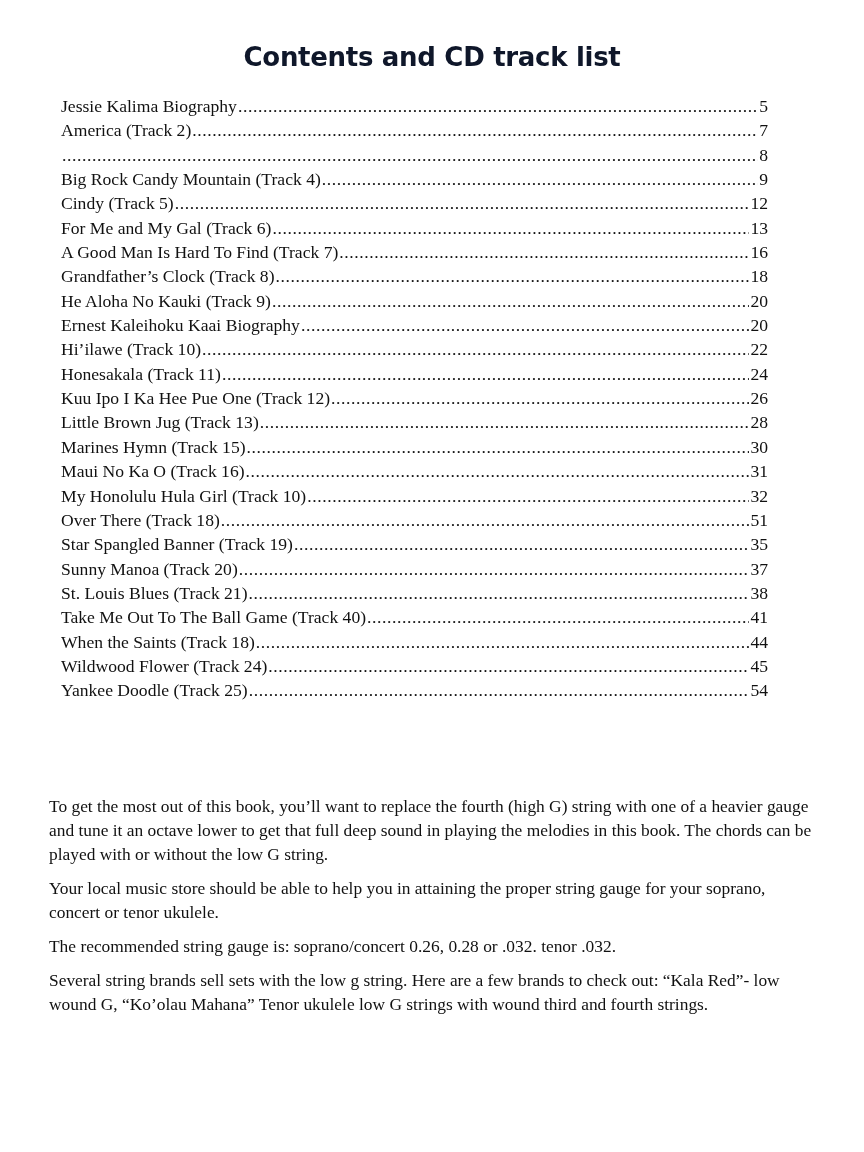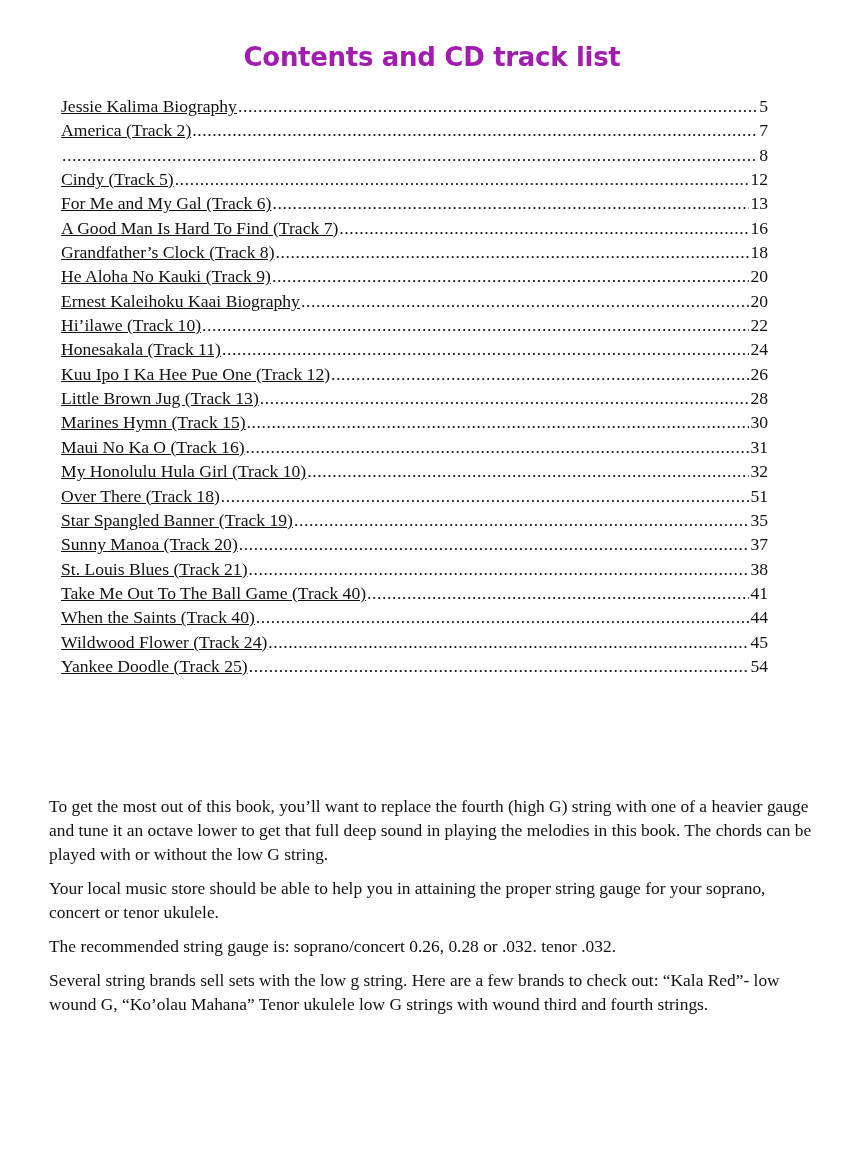--- a/index.html
+++ b/index.html
@@ -18,21 +18,21 @@
     .page-title {
       position: absolute;
       top: 42px;
       left: 0;
       width: 864px;
       text-align: center;
       font-family: "DejaVu Sans", "Liberation Sans", sans-serif;
       font-weight: bold;
       font-size: 26px;
       letter-spacing: -0.3px;
-      color: #a21caf;
+      color: #0f172a;
       margin: 0;
     }
     .toc {
       position: absolute;
       top: 94px;
       left: 61px;
       width: 707px;
       margin: 0;
       padding: 0;
       list-style: none;
@@ -42,21 +42,20 @@
       align-items: baseline;
       height: 24.35px;
       font-family: "Liberation Serif", "DejaVu Serif", serif;
       font-size: 17.6px;
       line-height: 24px;
       white-space: nowrap;
       overflow: hidden;
     }
     .toc-title {
       flex: 0 0 auto;
-      text-decoration: underline;
     }
     .toc-leader {
       flex: 1 1 auto;
       overflow: hidden;
       white-space: nowrap;
       margin: 0 1px;
       letter-spacing: 0.6px;
     }
     .toc-leader::before {
       content: "..........................................................................................................................................................................................................................";
@@ -92,20 +91,25 @@
   <li class="toc-row">
       <span class="toc-title">America (Track 2)</span>
       <span class="toc-leader"></span>
       <span class="toc-page">7</span>
     </li>
   <li class="toc-row">
       <span class="toc-leader"></span>
       <span class="toc-page">8</span>
     </li>
   <li class="toc-row">
+      <span class="toc-title">Big Rock Candy Mountain (Track 4)</span>
+      <span class="toc-leader"></span>
+      <span class="toc-page">9</span>
+    </li>
+  <li class="toc-row">
       <span class="toc-title">Cindy (Track 5)</span>
       <span class="toc-leader"></span>
       <span class="toc-page">12</span>
     </li>
   <li class="toc-row">
       <span class="toc-title">For Me and My Gal (Track 6)</span>
       <span class="toc-leader"></span>
       <span class="toc-page">13</span>
     </li>
   <li class="toc-row">
@@ -182,21 +186,21 @@
       <span class="toc-title">St. Louis Blues (Track 21)</span>
       <span class="toc-leader"></span>
       <span class="toc-page">38</span>
     </li>
   <li class="toc-row">
       <span class="toc-title">Take Me Out To The Ball Game (Track 40)</span>
       <span class="toc-leader"></span>
       <span class="toc-page">41</span>
     </li>
   <li class="toc-row">
-      <span class="toc-title">When the Saints (Track 40)</span>
+      <span class="toc-title">When the Saints (Track 18)</span>
       <span class="toc-leader"></span>
       <span class="toc-page">44</span>
     </li>
   <li class="toc-row">
       <span class="toc-title">Wildwood Flower (Track 24)</span>
       <span class="toc-leader"></span>
       <span class="toc-page">45</span>
     </li>
   <li class="toc-row">
       <span class="toc-title">Yankee Doodle (Track 25)</span>

